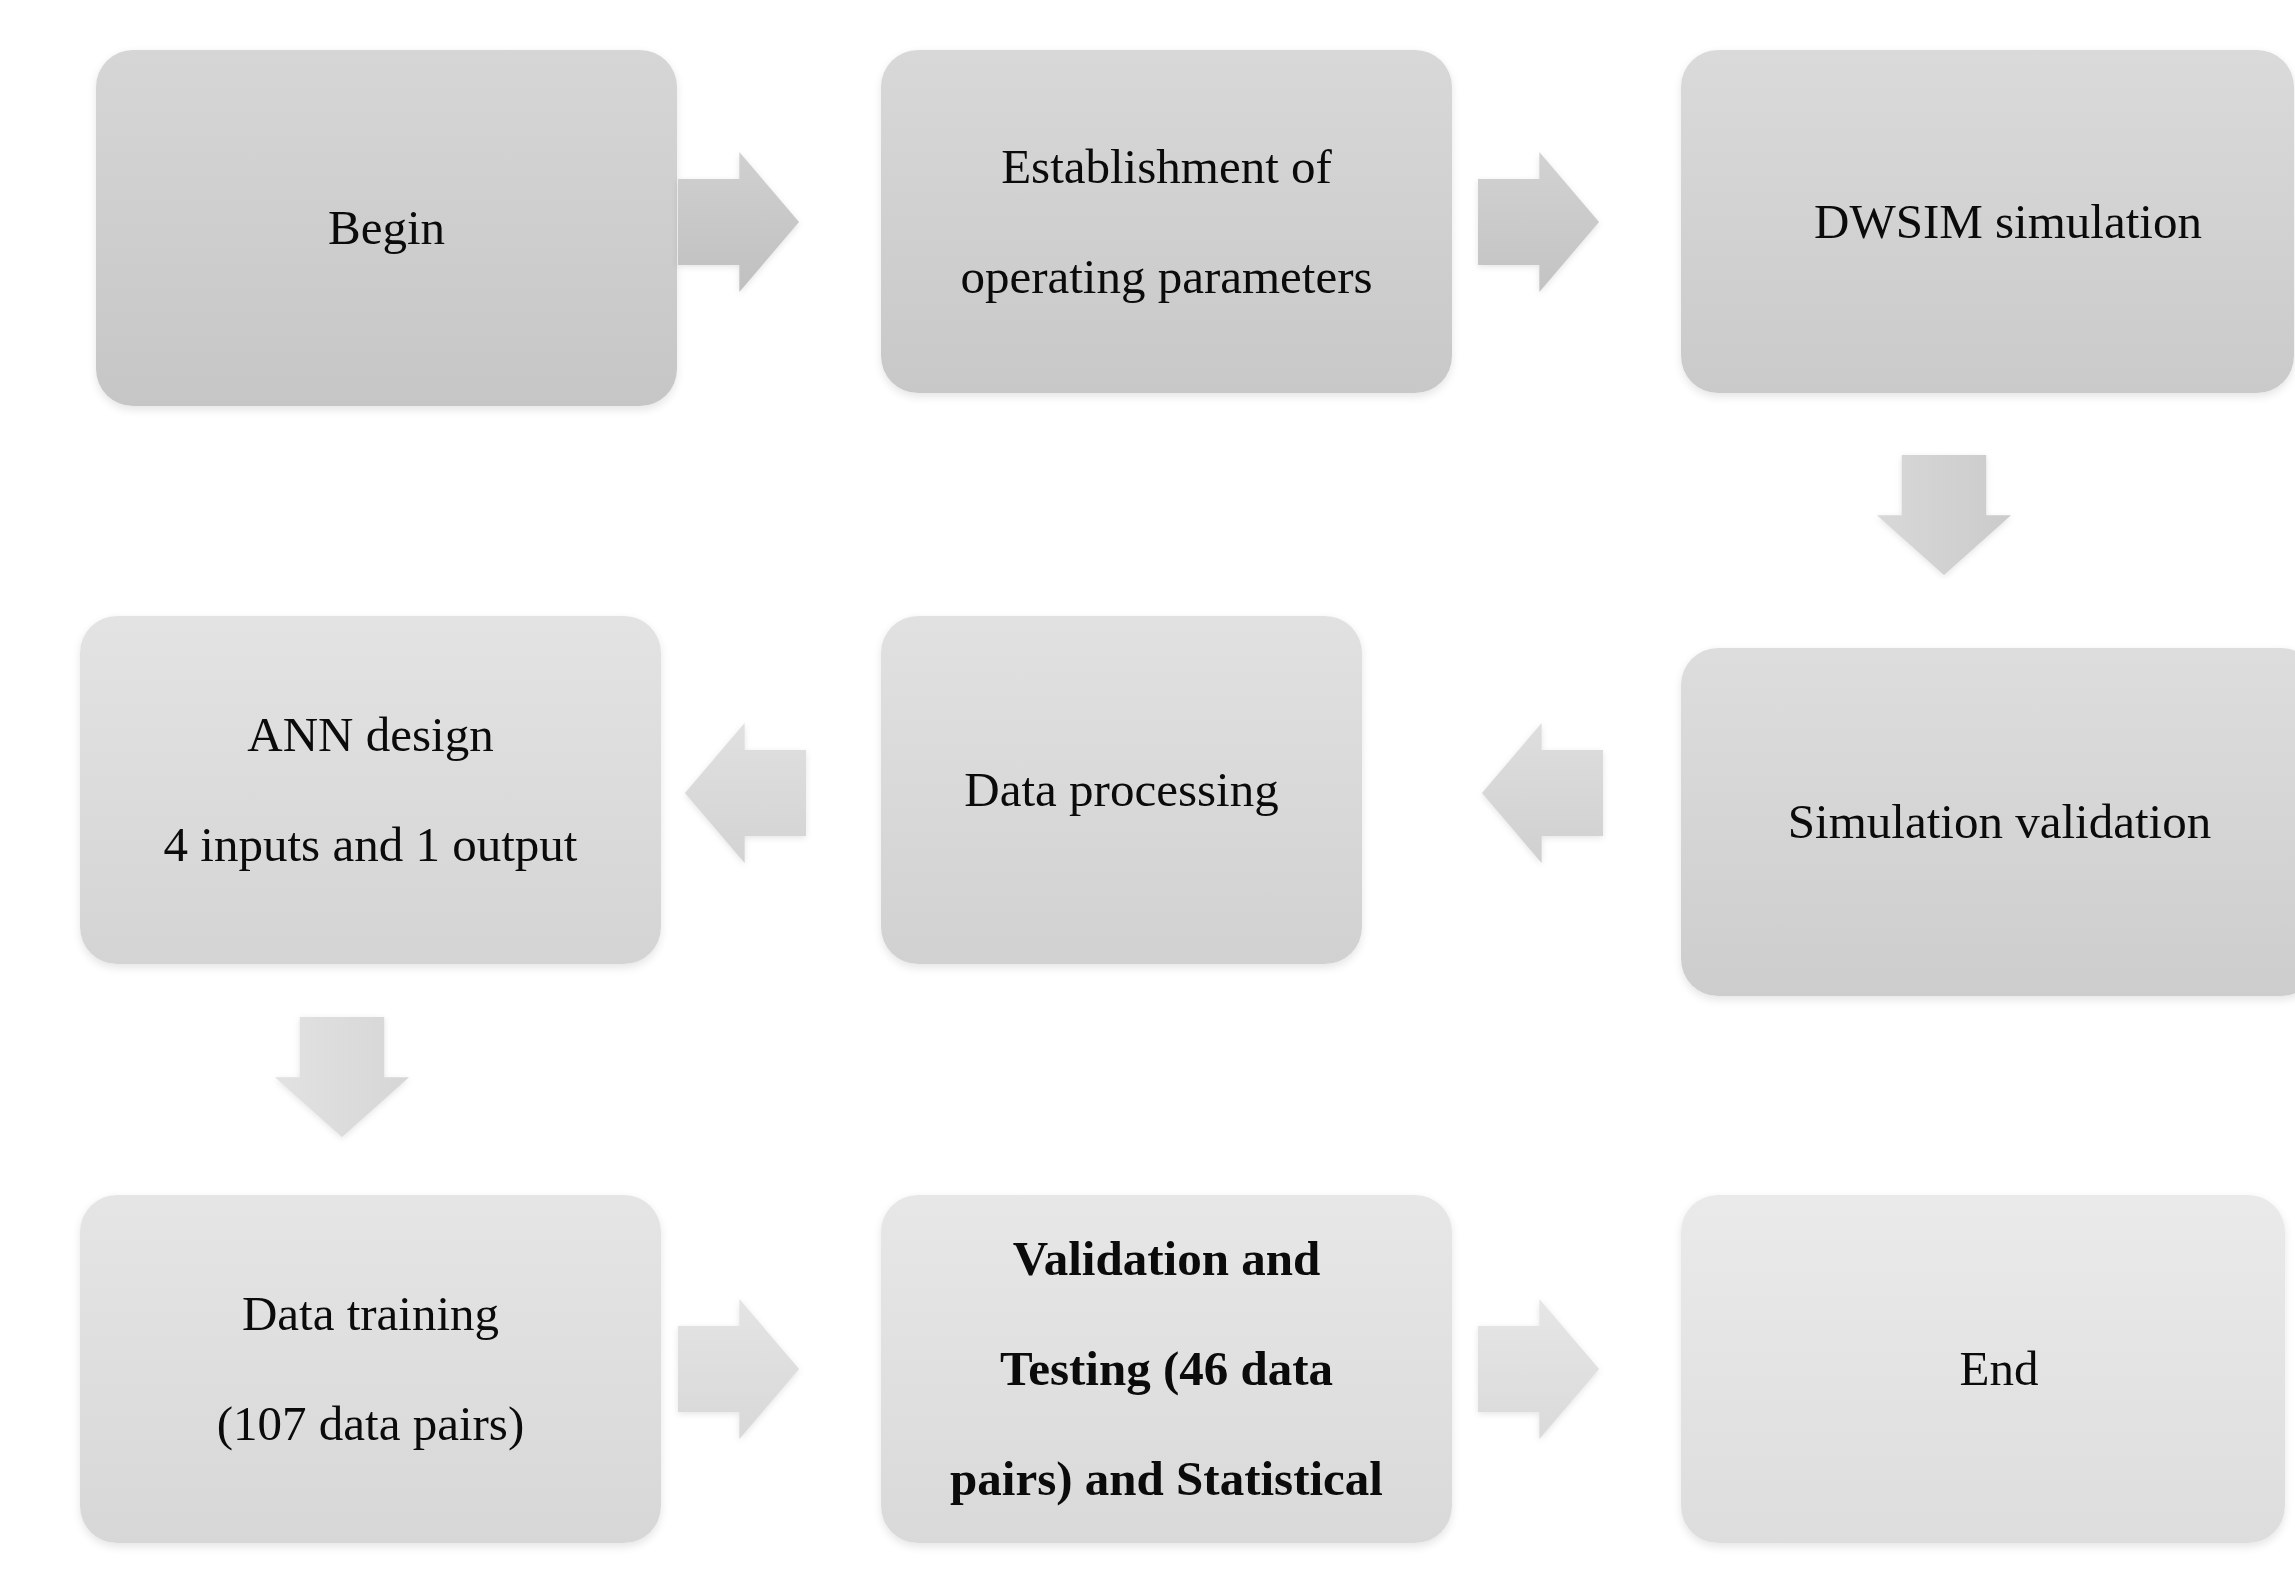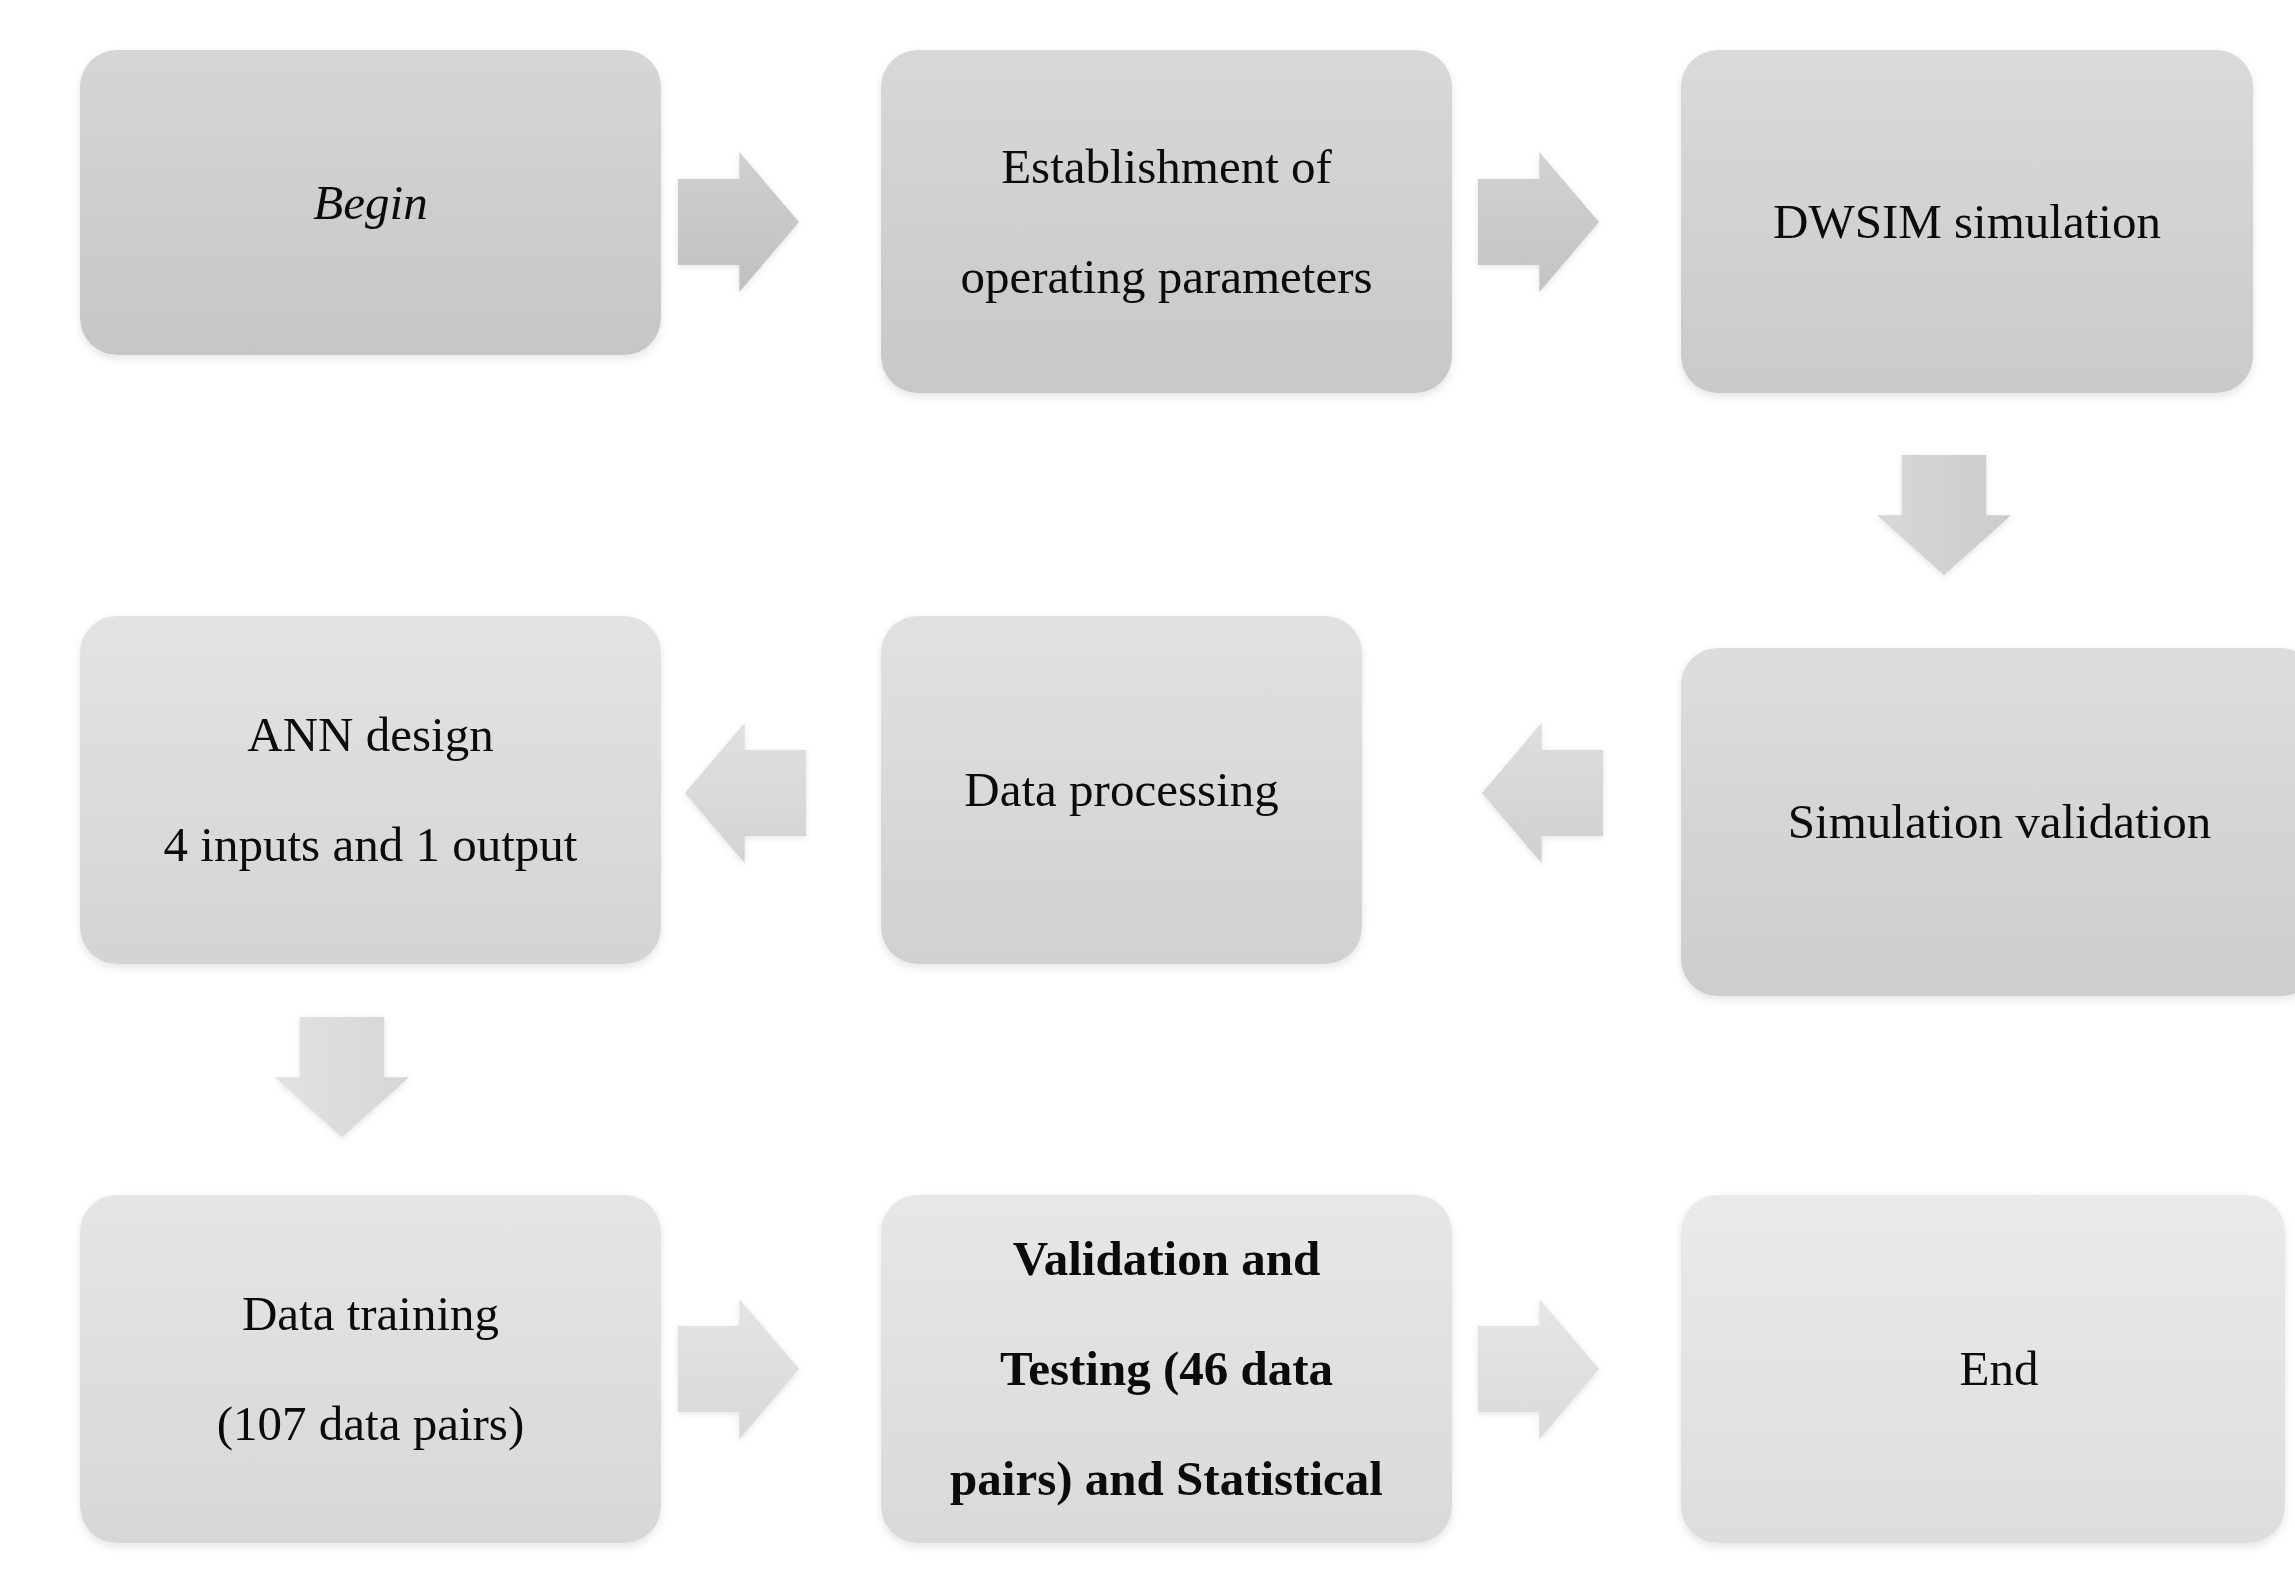--- a/index.html
+++ b/index.html
@@ -24,21 +24,21 @@
     margin-left:24px;
   }
   .box .line{
     font-size:49px;
     line-height:110px;
     white-space:nowrap;
   }
   
   .g1{background:linear-gradient(#d6d6d6,#c6c6c6);}
   .g2{background:linear-gradient(#d8d8d8,#c8c8c8);}
-  .g3{background:linear-gradient(#dadada,#cacaca);}
+  .g3{background:linear-gradient(#dadada,#cacaca);padding-left:41px;}
   .g4{background:linear-gradient(#dddddd,#cdcdcd);}
   .g5{background:linear-gradient(#e1e1e1,#d1d1d1);}
   .g6{background:linear-gradient(#e3e3e3,#d4d4d4);}
   .g7{background:linear-gradient(#e5e5e5,#d7d7d7);}
   .g8{background:linear-gradient(#e7e7e7,#d9d9d9);font-weight:bold;}
   .g9{background:linear-gradient(#eaeaea,#dddddd);padding-left:32px;}
 
   .arrow-wrap{position:absolute;filter:drop-shadow(0 2.4px 3.2px rgba(0,0,0,0.10));}
   .arrow{width:121px;height:140px;}
   .arrow.down{width:134px;height:120px;}
@@ -58,21 +58,21 @@
   .ag5{background:linear-gradient(#e0e0e0,#d3d3d3);}
   .ag6{background:linear-gradient(90deg,#e2e2e2,#d6d6d6);}
   .ag7{background:linear-gradient(#e4e4e4,#d8d8d8);}
   .ag8{background:linear-gradient(#e6e6e6,#dadada);}
 </style>
 </head>
 <body>
 
 <div class="canvas">
 
-  <div class="box g1" style="left:56px;top:50px;width:581px;height:305px;font-style:italic;">
+  <div class="box g1" style="left:72px;top:50px;width:581px;height:356px;">
     <div class="line">Begin</div>
   </div>
 
   <div class="arrow-wrap" style="left:678px;top:152px;">
     <div class="arrow right ag1"></div>
   </div>
 
   <div class="box g2" style="left:857px;top:50px;width:571px;height:343px;">
     <div class="line">Establishment of</div>
     <div class="line">operating parameters</div>

